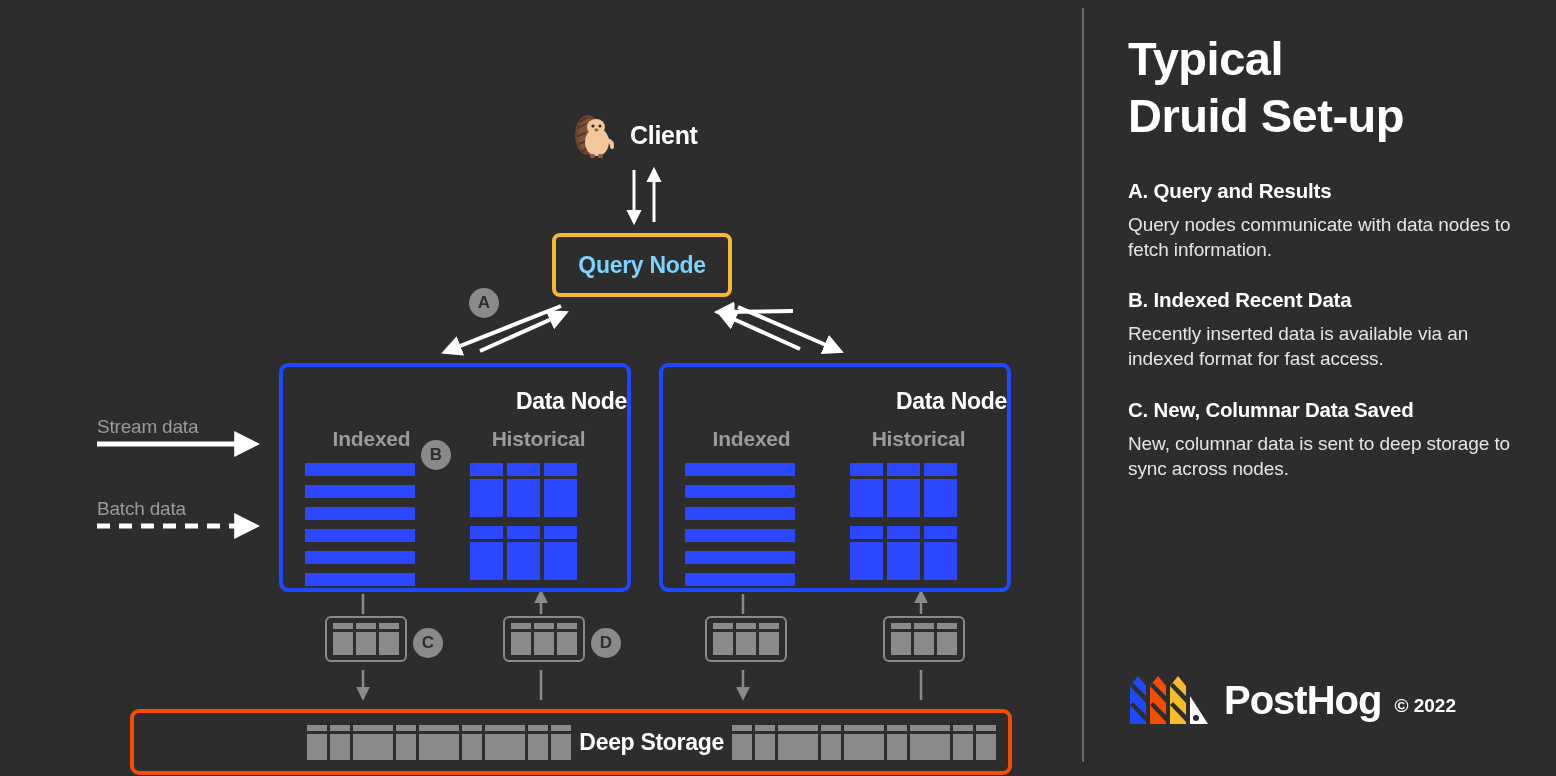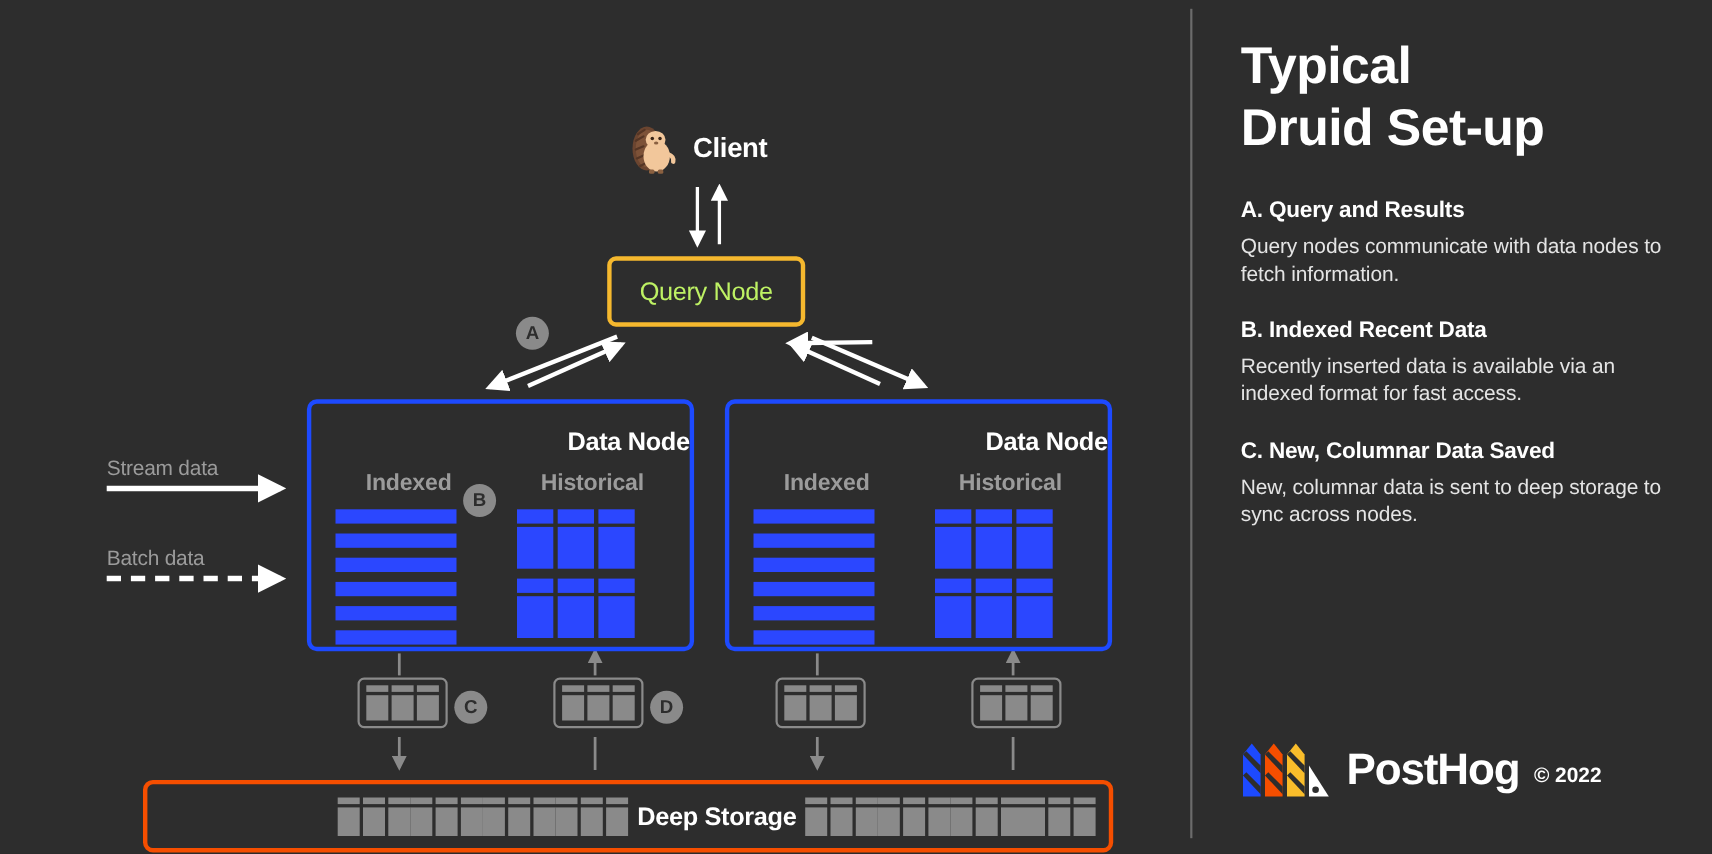--- a/index.html
+++ b/index.html
@@ -53,21 +53,21 @@
   
   .client-row { position: absolute; left: 570px; top: 62px; display: flex; align-items: center; }
   .client-label { font-size: 25px; font-weight: bold; color: #ffffff; margin-left: 12px; letter-spacing: -0.3px;}
 
   
   .query-node {
     position: absolute; left: 552px; top: 185px; width: 180px; height: 64px;
     border: 4px solid #f5b82e; border-radius: 8px; background: #2d2d2d;
     display: flex; align-items: center; justify-content: center;
   }
-  .query-node-label { font-size: 23px; font-weight: normal; color: #bef264; letter-spacing: -0.3px;}
+  .query-node-label { font-size: 23px; font-weight: bold; color: #7dd3fc; letter-spacing: -0.3px;}
 
   
   .data-node {
     position: absolute; top: 315px; width: 352px; height: 229px;
     border: 4px solid #1d4aff; border-radius: 9px; background: #2d2d2d;
   }
   .data-node.left  { left: 279px; }
   .data-node.right { left: 659px; }
   .data-node-title {
     text-align: right; font-size: 23px; font-weight: bold; color: #ffffff;

